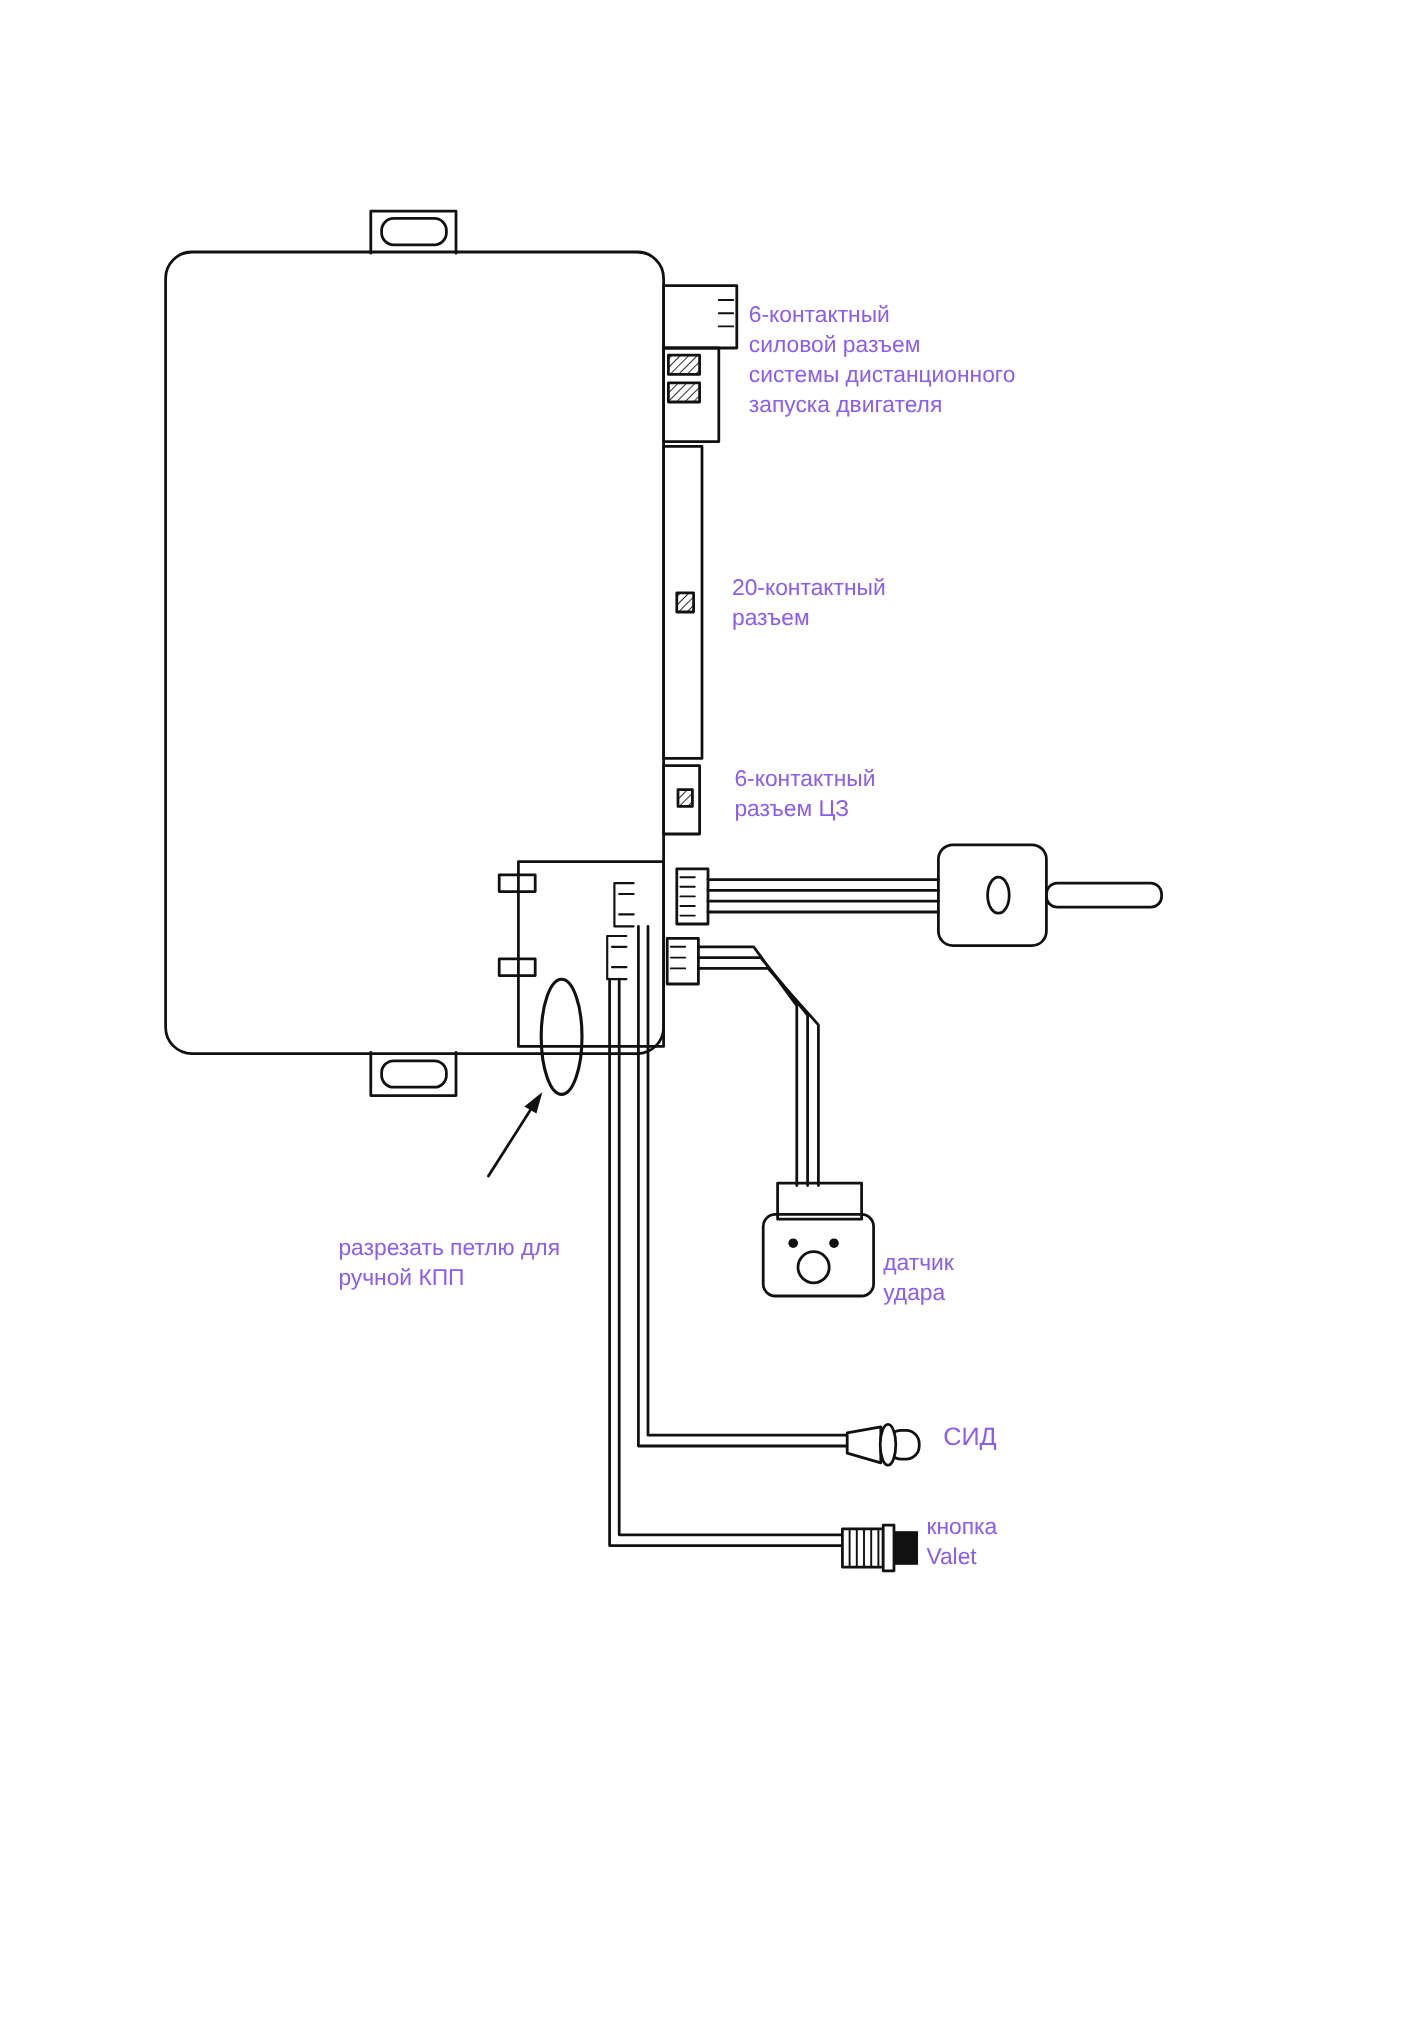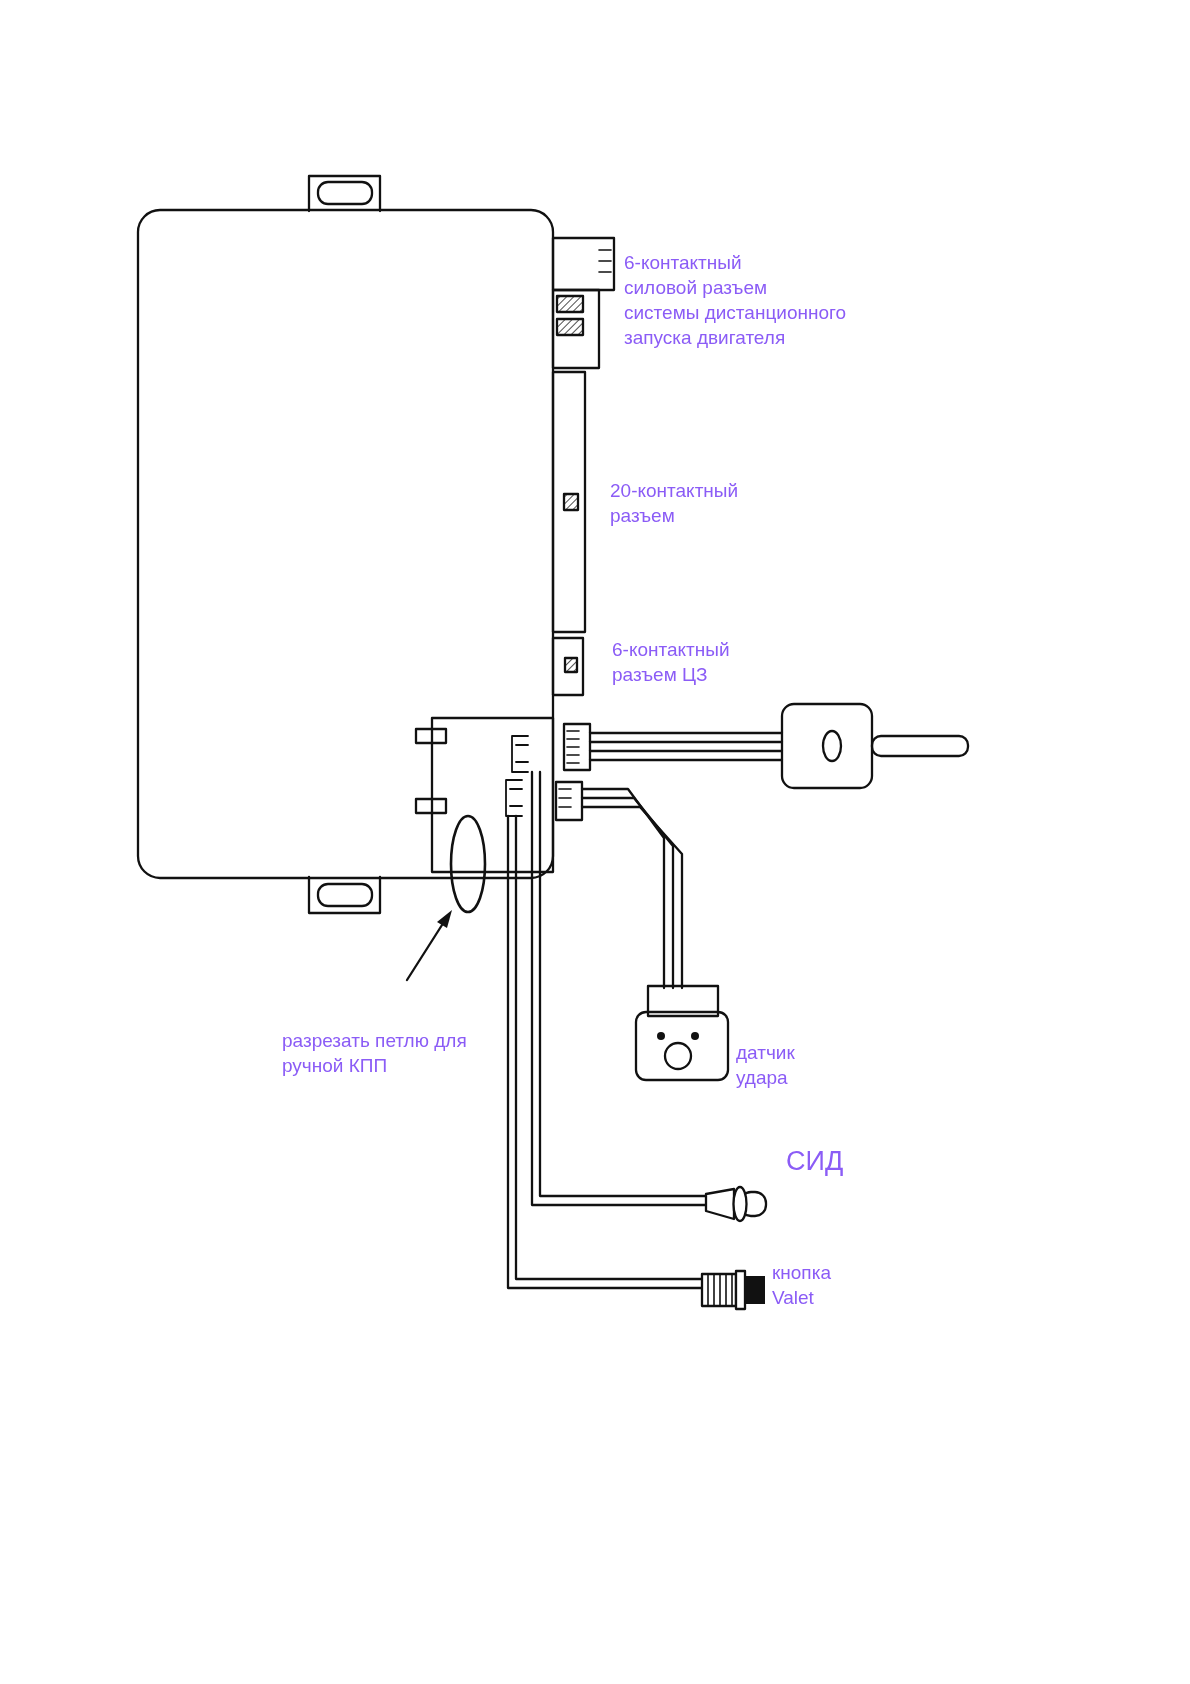--- a/index.html
+++ b/index.html
@@ -154,18 +154,18 @@
   <div class="label center" style="left:612px; top:637px; width:146px;">6-контактный
 разъем ЦЗ</div>
 
 
   <div class="label center" style="left:282px; top:988px; width:196px;margin-top:40px;">разрезать петлю для
 ручной КПП</div>
 
   <div class="label center" style="left:736px; top:1000px; width:96px;margin-top:40px;">датчик
 удара</div>
 
-  <div class="label" style="left:786px; top:1144px; font-size:27px;">СИД</div>
+  <div class="label" style="left:786px; top:1184px; font-size:21px;">СИД</div>
 
   <div class="label center" style="left:772px; top:1260px; width:82px;">кнопка
 Valet</div>
 
 </div>
 
 </body></html>

